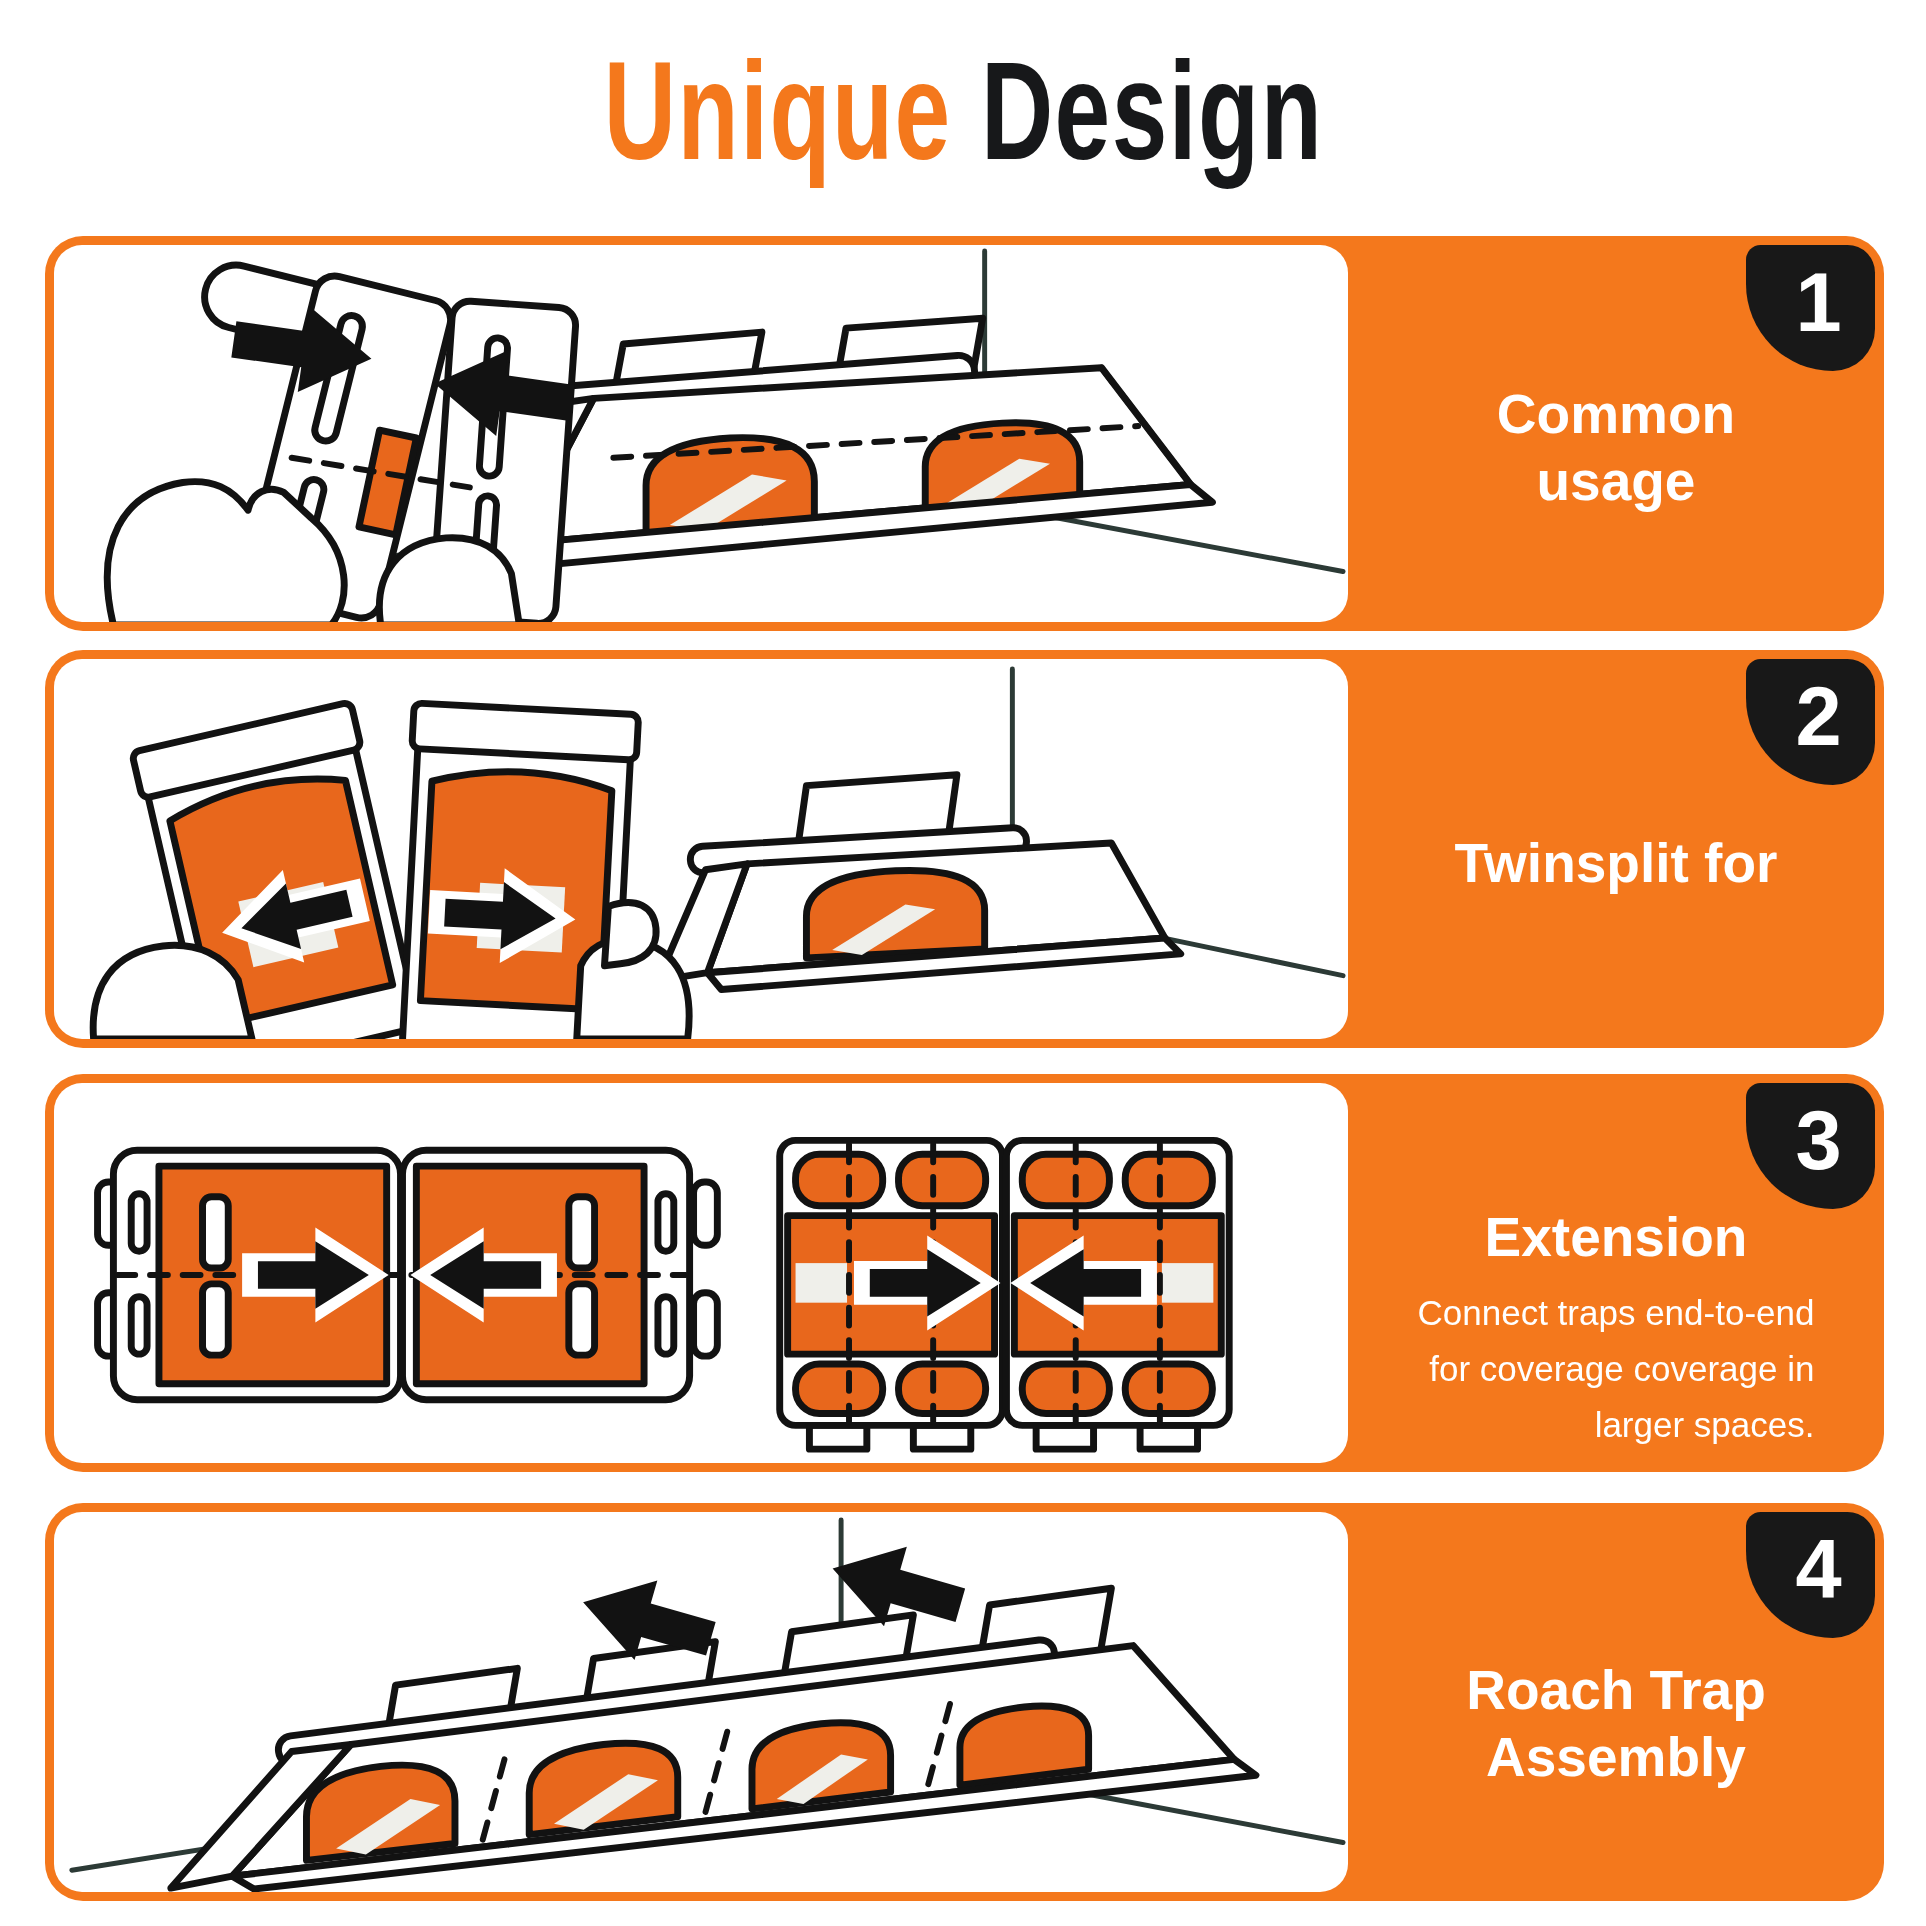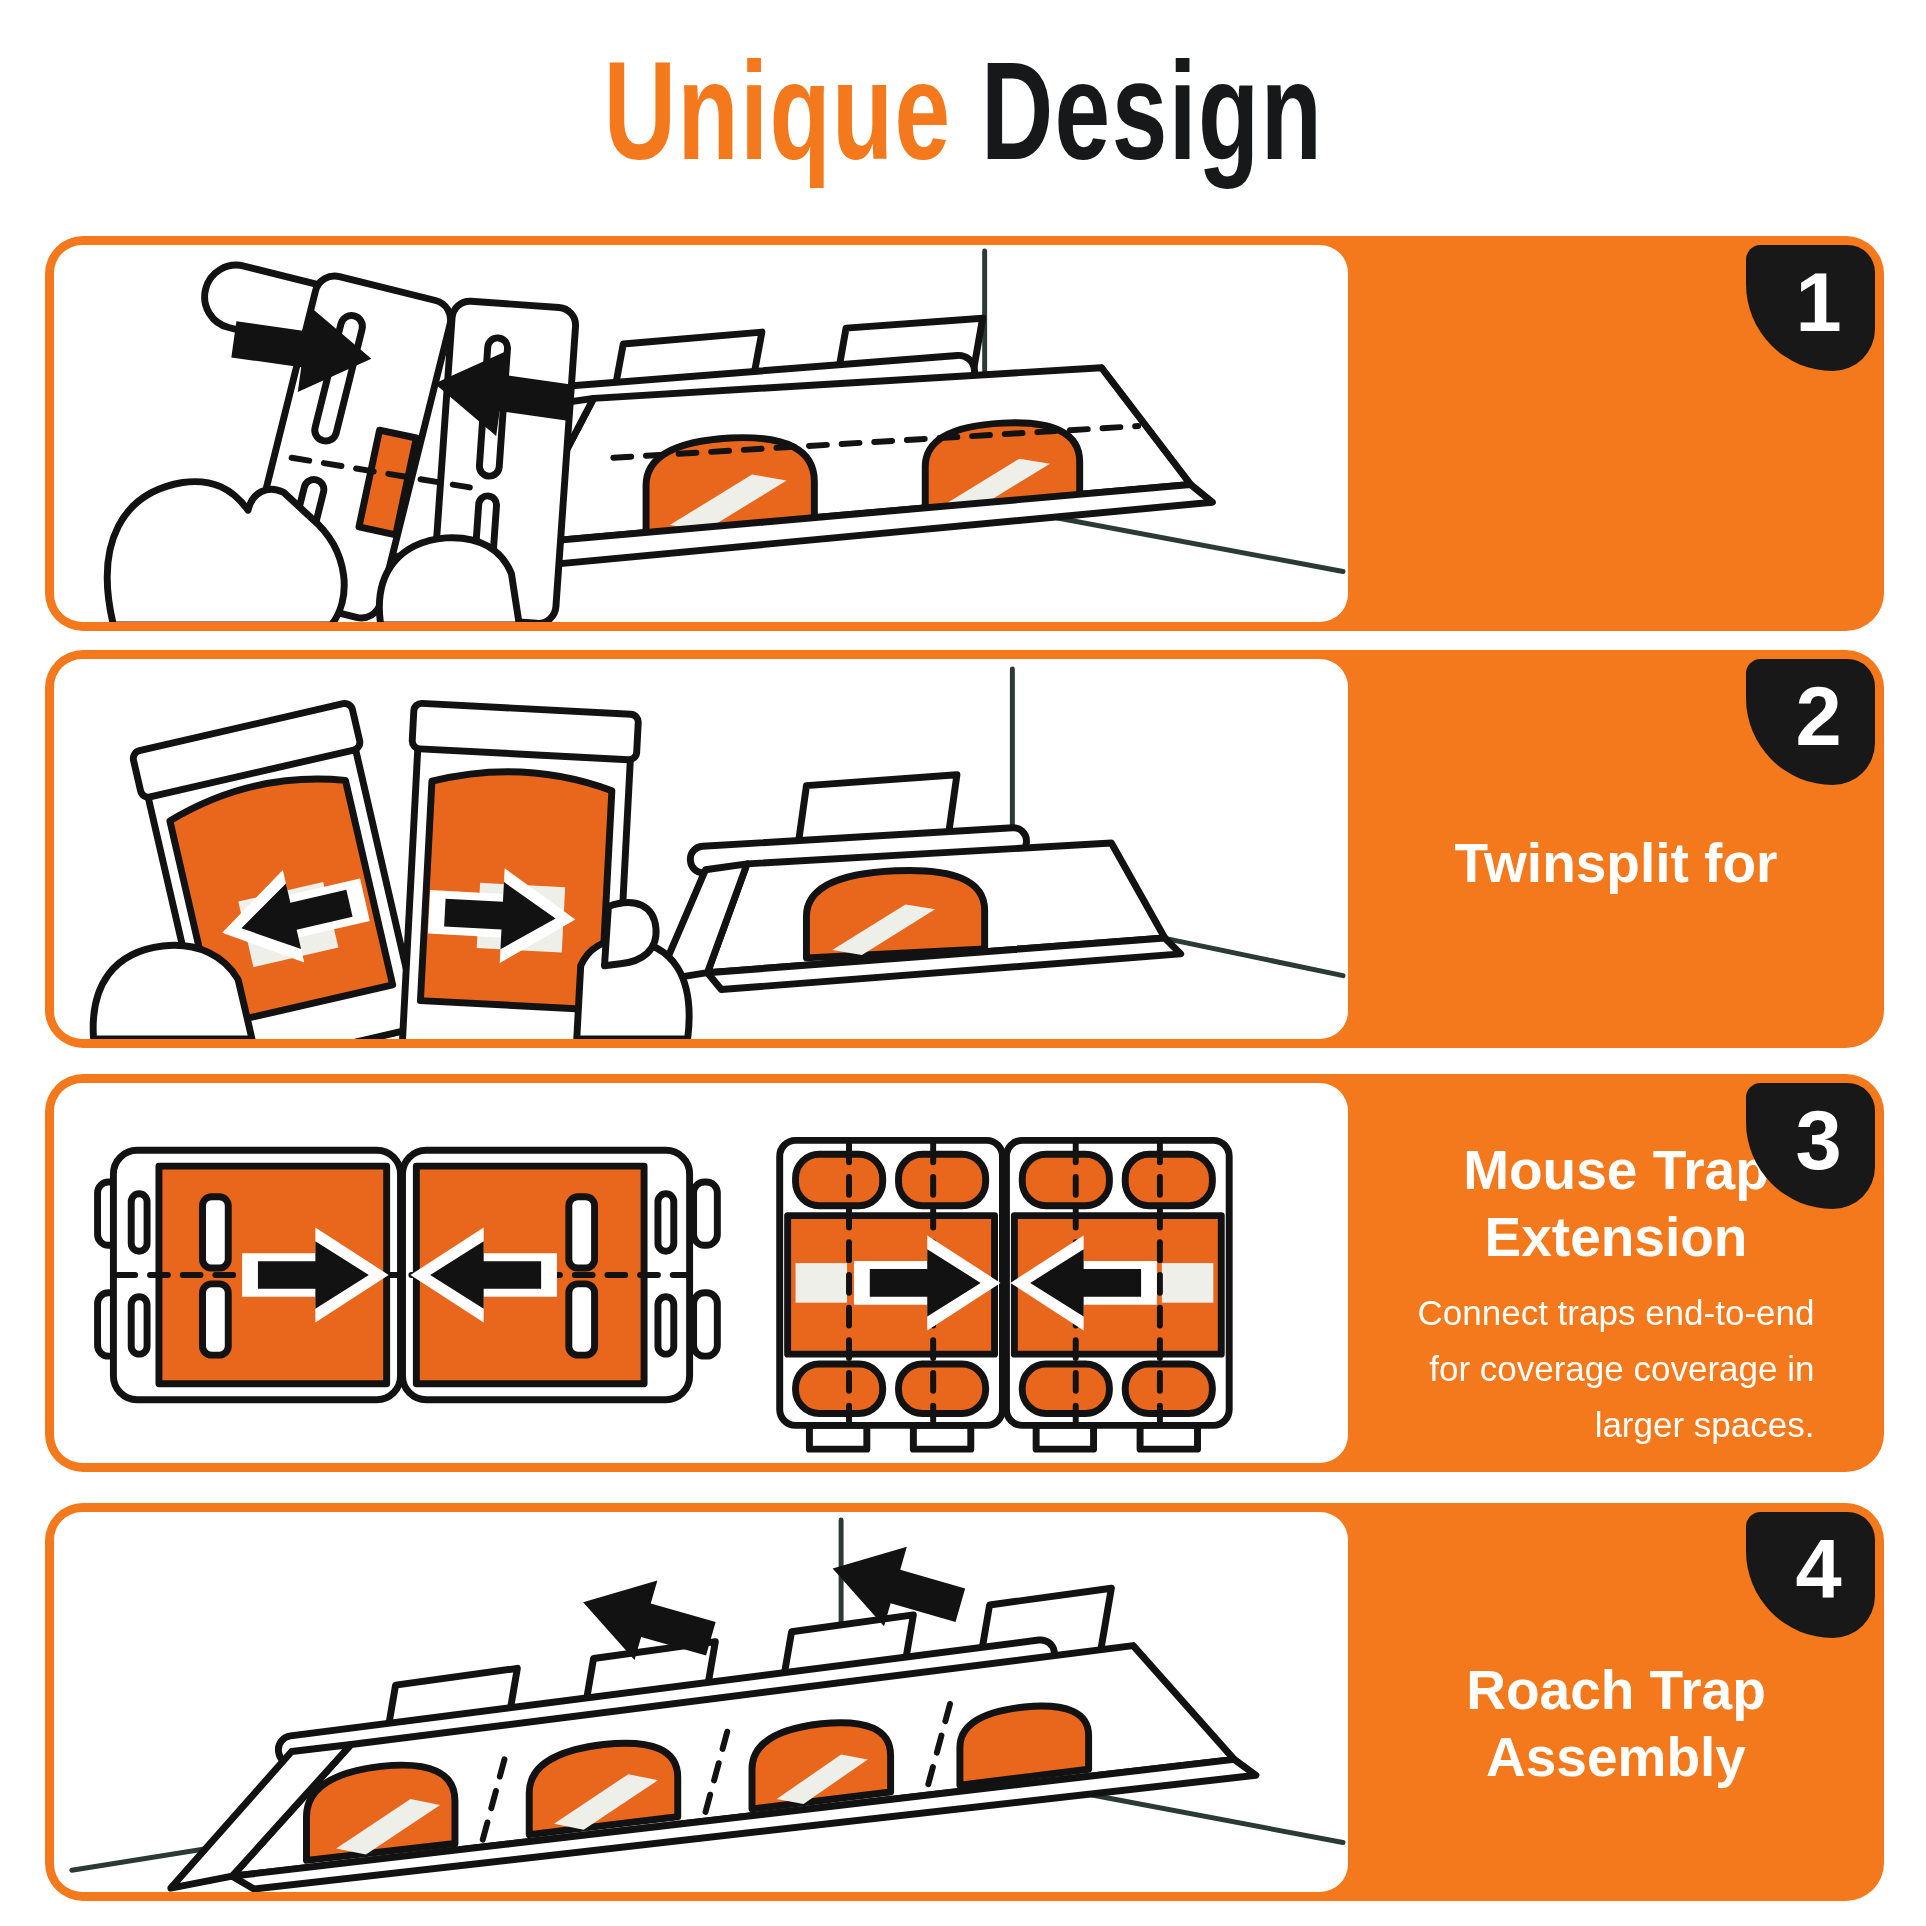--- a/index.html
+++ b/index.html
@@ -102,20 +102,21 @@
           <g transform="translate(455,150) rotate(188) scale(1.15)">
             <polygon class="blk" points="-60,-16 2,-16 2,-38 62,0 2,38 2,16 -60,16"></polygon>
           </g>
         </g>
       </svg>
     </div>
     <aside class="panel">
       <div class="badge">
           <span>1</span>
         </div>
+      <h2><span>Common</span><br><span>usage</span></h2>
     </aside>
   </section>
 
   <section class="row row2">
     <div class="illus">
       <svg viewBox="0 0 1307 384" preserveAspectRatio="none">
         <line class="corner" x1="968" y1="10" x2="968" y2="250"></line>
         <line class="corner" x1="520" y1="332" x2="968" y2="250"></line>
         <line class="corner" x1="968" y1="250" x2="1302" y2="320"></line>
 
@@ -227,21 +228,21 @@
             <polygon class="wcase" points="-72,-22 2,-22 2,-48 76,0 2,48 2,22 -72,22"></polygon>
             <polygon class="blk" points="-56,-14 2,-14 2,-34 56,0 2,34 2,14 -56,14"></polygon>
           </g>
         </g>
       </svg>
     </div>
     <aside class="panel has-desc">
       <div class="badge">
           <span>3</span>
         </div>
-      <h2><span>Mouse Trap</span><br><span>Extension</span></h2>
+      <h2><br><span>Extension</span></h2>
       <p><span>Connect traps end-to-end</span><br><span>for coverage coverage in</span><br><span>larger spaces.</span></p>
     </aside>
   </section>
 
   <section class="row row4">
     <div class="illus">
       <svg viewBox="0 0 1307 384" preserveAspectRatio="none">
         <line class="corner" x1="795" y1="8" x2="795" y2="238"></line>
         <line class="corner" x1="18" y1="362" x2="795" y2="238"></line>
         <line class="corner" x1="795" y1="238" x2="1302" y2="334"></line>

